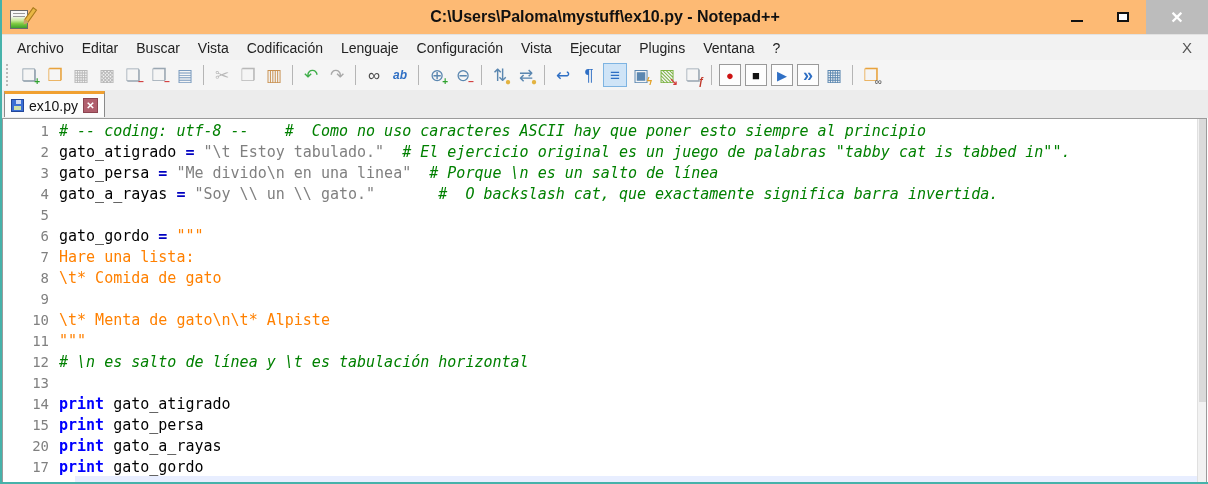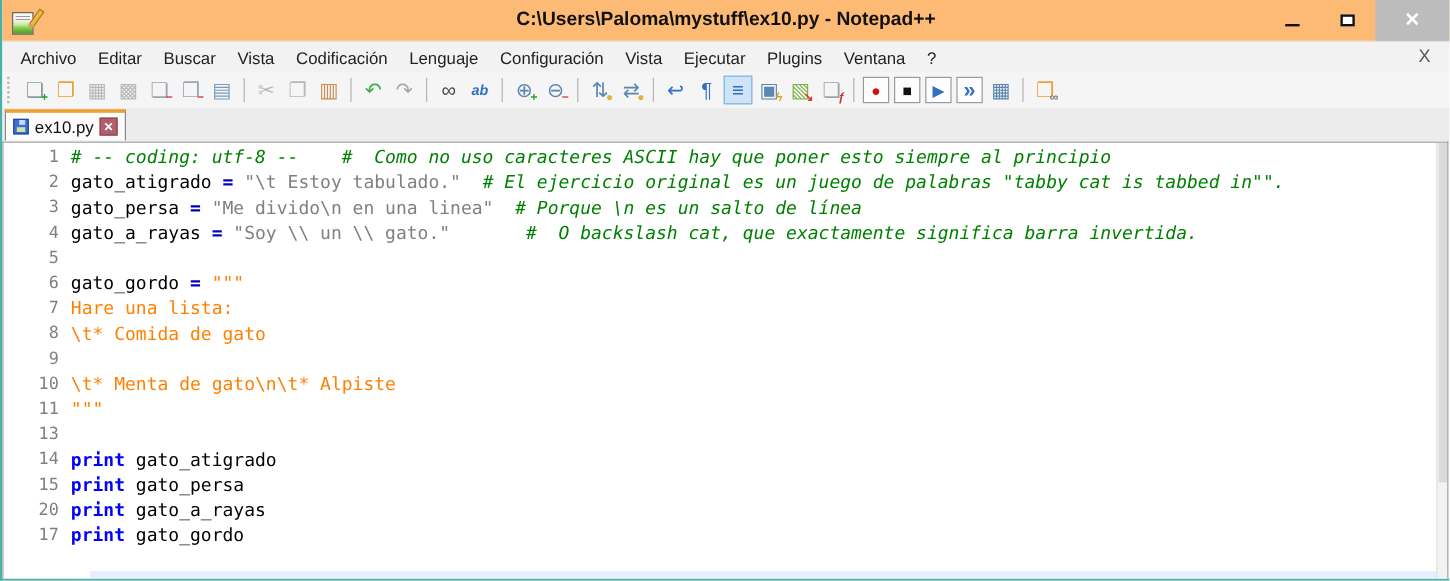--- a/index.html
+++ b/index.html
@@ -274,20 +274,24 @@
           </div>
           <div class="code-line">
             <div class="ln">10</div>
             <div class="code-text"><span class="tok-triple">\t* Menta de gato\n\t* Alpiste</span></div>
           </div>
           <div class="code-line">
             <div class="ln">11</div>
             <div class="code-text"><span class="tok-triple">"""</span></div>
           </div>
           <div class="code-line">
+            <div class="ln">12</div>
+            <div class="code-text"><span class="tok-comment"># \n es salto de línea y \t es tabulación horizontal</span></div>
+          </div>
+          <div class="code-line">
             <div class="ln">13</div>
             <div class="code-text"></div>
           </div>
           <div class="code-line">
             <div class="ln">14</div>
             <div class="code-text"><span class="tok-keyword">print</span><span class="tok-default"> gato_atigrado</span></div>
           </div>
           <div class="code-line">
             <div class="ln">15</div>
             <div class="code-text"><span class="tok-keyword">print</span><span class="tok-default"> gato_persa</span></div>

